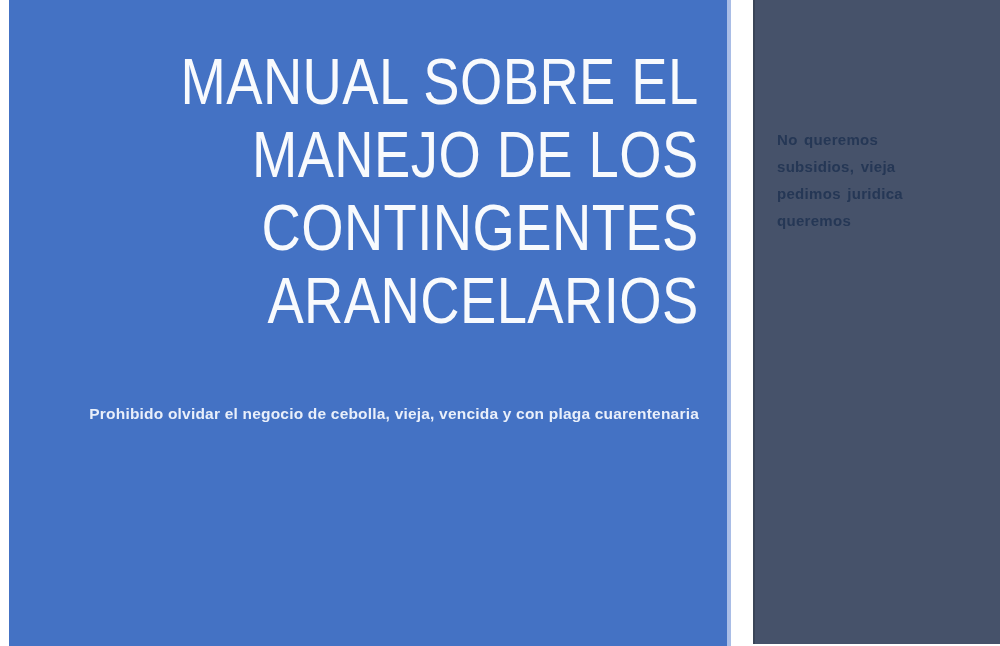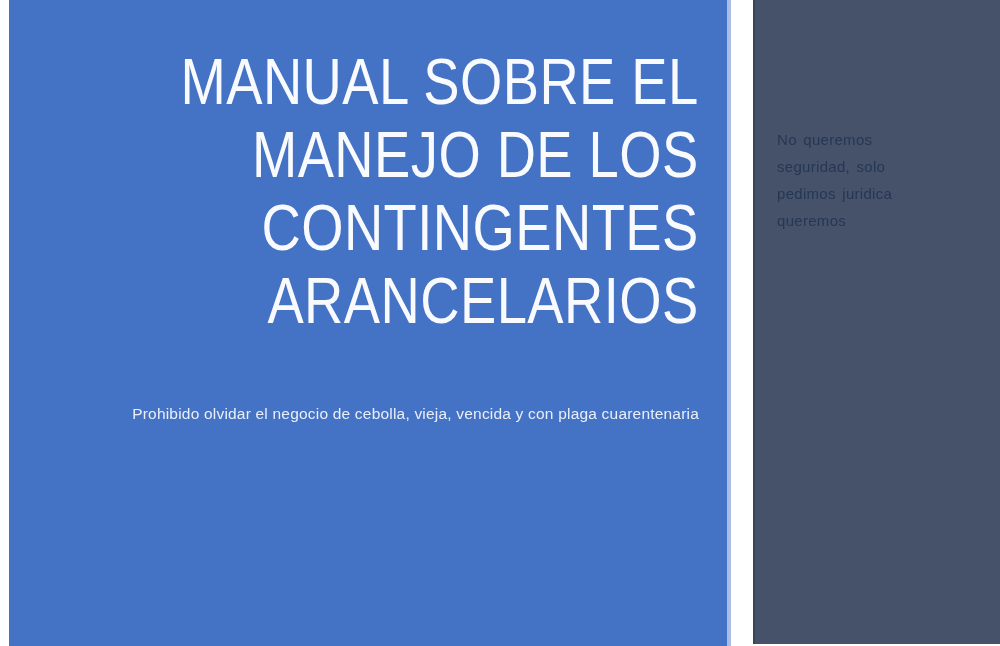--- a/index.html
+++ b/index.html
@@ -35,25 +35,25 @@
   
   .title-block{position:absolute;top:46px;right:28px;text-align:right;
     color:var(--title-text);font-size:64px;line-height:73px;font-weight:300;
     transform:scaleX(0.85);transform-origin:top right;white-space:nowrap;
     letter-spacing:0.5px;}
   .title-line{display:block;}
 
   
   .subtitle{position:absolute;top:404px;right:28px;text-align:center;
     color:var(--subtitle-text);font-size:15.5px;line-height:20px;
-    letter-spacing:0.2px;white-space:nowrap;font-weight:400;}
+    letter-spacing:0.2px;white-space:nowrap;font-weight:700;}
 
   
   .quote-block{position:absolute;left:22px;top:126px;width:185px;
-    color:var(--quote-text);font-size:15px;line-height:27px;font-weight:normal;
+    color:var(--quote-text);font-size:15px;line-height:27px;font-weight:bold;
     letter-spacing:0.3px;word-spacing:2px;text-align:left;}
   .quote-line{display:block;white-space:nowrap;}
 </style>
 </head>
 <body>
 
 <div class="cover">
 
   <div class="main-panel">
 
@@ -66,20 +66,20 @@
 
     <div class="subtitle">Prohibido olvidar el negocio de cebolla, vieja, vencida y con plaga cuarentenaria</div>
   </div>
 
   <div class="accent-strip"></div>
   <div class="gutter"></div>
 
   <div class="sidebar-panel">
     <div class="quote-block">
       <span class="quote-line">No queremos</span>
-      <span class="quote-line">seguridad, solo</span>
+      <span class="quote-line">subsidios, vieja</span>
       <span class="quote-line">pedimos juridica</span>
       <span class="quote-line">queremos</span>
     </div>
     <div class="sidebar-right-edge"></div>
   </div>
 
 </div>
 
 </body></html>

